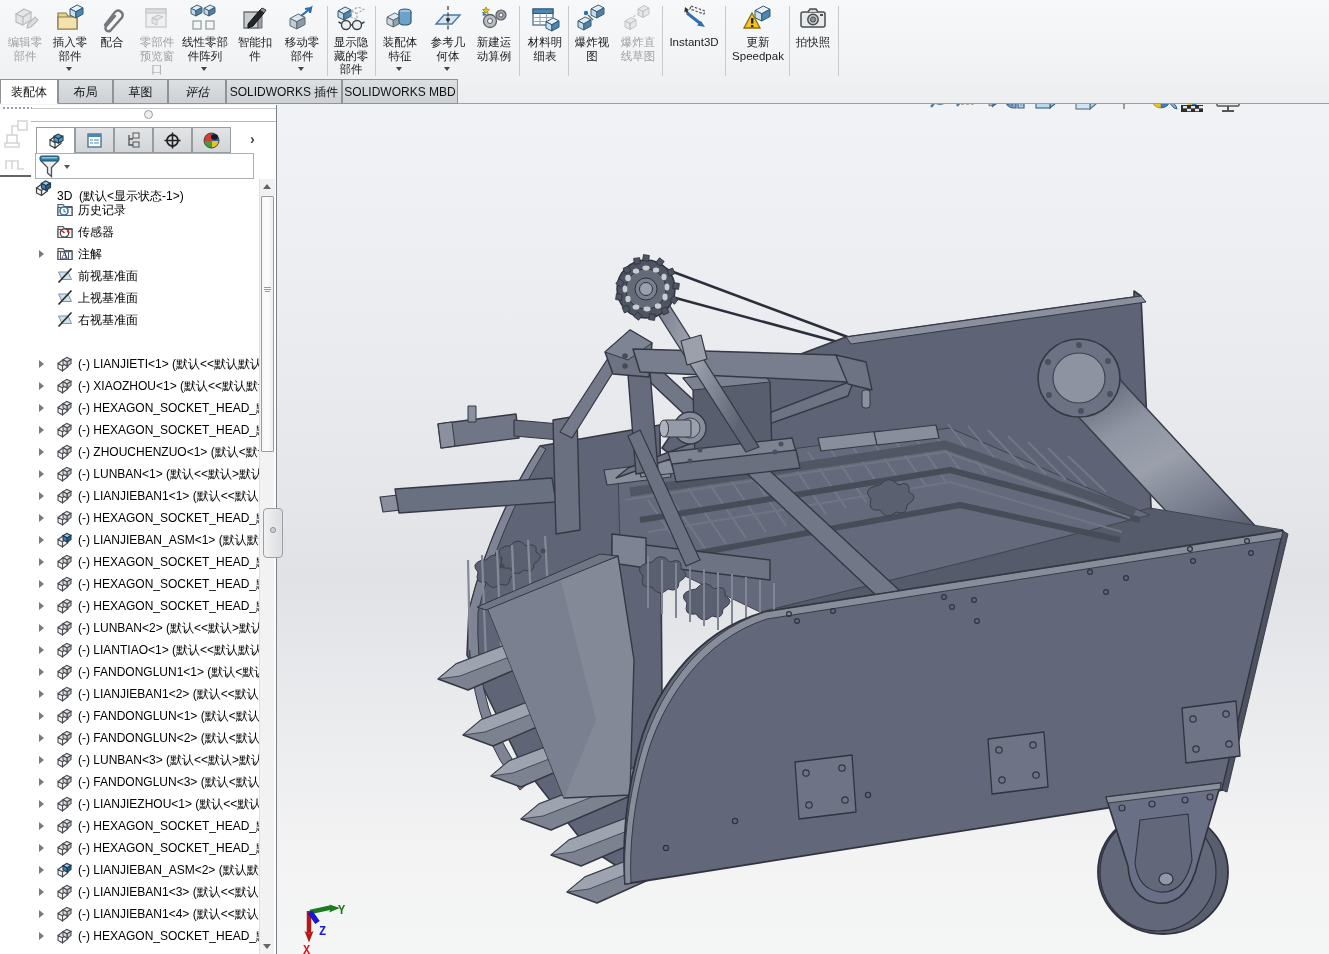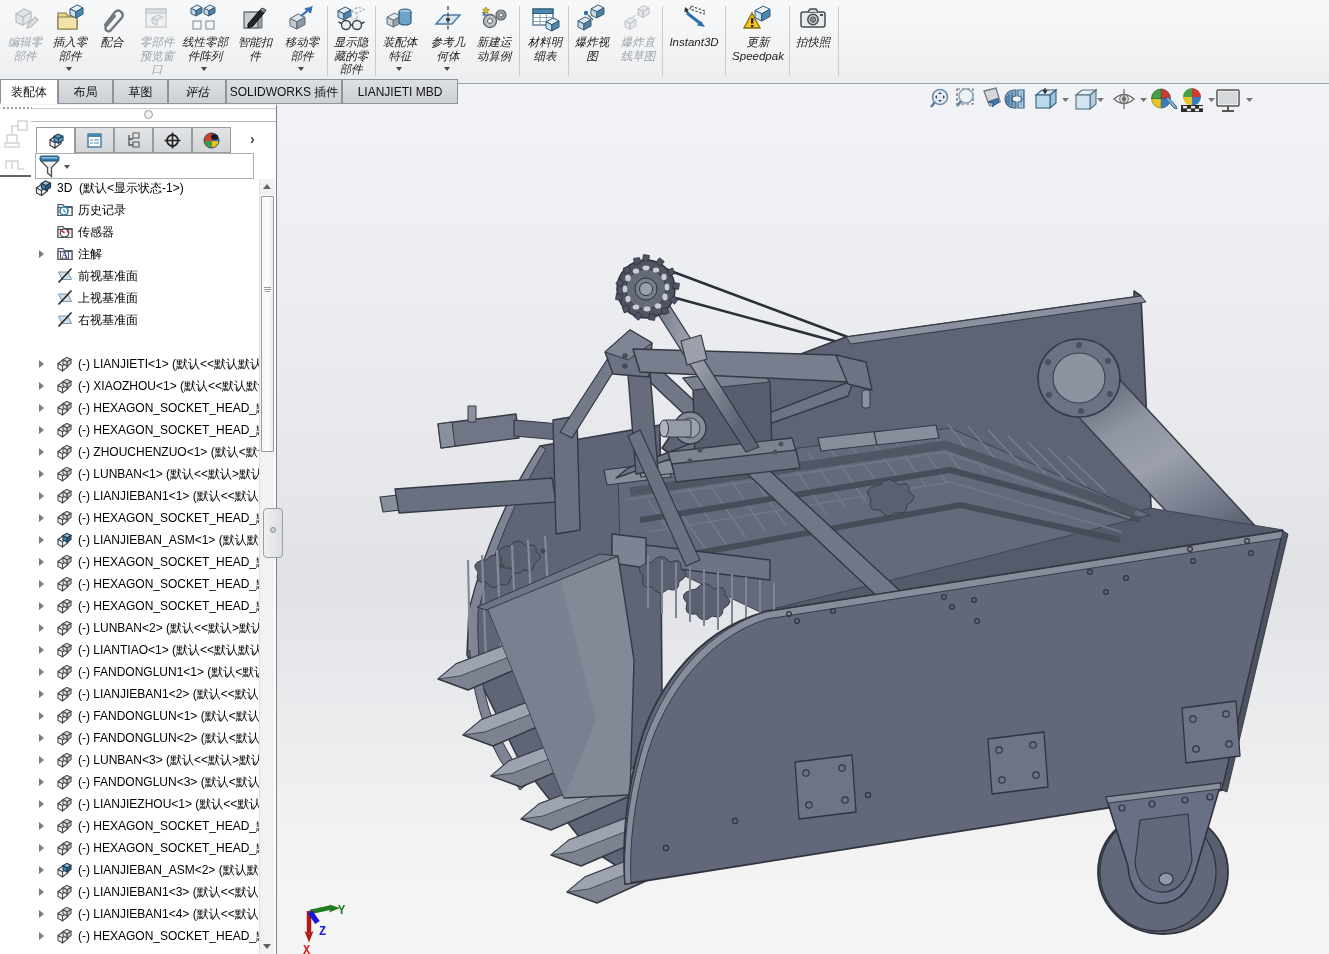--- a/index.html
+++ b/index.html
@@ -1,19 +1,19 @@
 <!DOCTYPE html>
 <html><head>
 <meta charset="utf-8">
 <style>
 *{margin:0;padding:0;box-sizing:border-box;}
 html,body{width:1329px;height:954px;overflow:hidden;font-family:"Liberation Sans",sans-serif;background:#fff;}
 #app{position:relative;width:1329px;height:954px;}
 
-#toolbar{position:absolute;left:0;top:0;width:1329px;height:84px;background:linear-gradient(180deg,#f7f8f9 0%,#f2f3f4 60%,#ebedee 100%);border-bottom:1px solid #99a0a7;font-style:italic;}
+#toolbar{position:absolute;left:0;top:0;width:1329px;height:104px;background:linear-gradient(180deg,#f7f8f9 0%,#f2f3f4 60%,#ebedee 100%);border-bottom:1px solid #99a0a7;}
 .tb{position:absolute;top:3px;text-align:center;font-size:11.5px;line-height:13.5px;color:#1c1c1c;}
 .tb .ic{display:block;margin:1px auto 2px auto;}
 .tb.dis{color:#9fa3a7;}
 .sep{position:absolute;top:6px;width:1px;height:70px;background:#c7cbcf;}
 .caret{display:inline-block;width:0;height:0;border-left:3.5px solid transparent;border-right:3.5px solid transparent;border-top:4px solid #444;}
 
 #tabrow{position:absolute;left:0;top:79px;height:25px;font-size:12px;color:#111;white-space:nowrap;}
 #tabrow .tab{position:absolute;top:0;height:25px;line-height:24px;text-align:center;background:linear-gradient(#dde0e2,#cdd0d4);border:1px solid #8e9399;border-bottom:1px solid #8e9399;}
 #tabrow .tab.act{background:#fff;border-bottom:1px solid #fff;z-index:3;}
 
@@ -587,21 +587,21 @@
 <div class="sep" style="left:725px;"></div>
 <div class="sep" style="left:789px;"></div>
 <div class="sep" style="left:838px;"></div>
 </div>
 <div id="tabrow">
 <div class="tab act" style="left:0px;width:58px;">装配体</div>
 <div class="tab" style="left:58px;width:55px;">布局</div>
 <div class="tab" style="left:113px;width:55px;">草图</div>
 <div class="tab" style="left:168px;width:58px;font-style:italic;">评估</div>
 <div class="tab" style="left:226px;width:116px;">SOLIDWORKS 插件</div>
-<div class="tab" style="left:342px;width:116px;">LIANJIETI MBD</div>
+<div class="tab" style="left:342px;width:116px;">SOLIDWORKS MBD</div>
 </div>
 <div id="panel">
 <div style="position:absolute;left:2px;top:1px;width:30px;height:6px;background:radial-gradient(circle 1.5px, #9aa0a5 1.2px, transparent 1.6px) 0 0/4px 4px repeat-x;"></div>
 <div style="position:absolute;left:32px;top:3px;width:244px;height:1px;background:#c6c9cc;"></div>
 <div style="position:absolute;left:31px;top:16px;width:245px;height:1px;background:#b9bcbf;"></div>
 <div style="position:absolute;left:144px;top:5px;width:9px;height:9px;border:1px solid #9aa0a5;border-radius:50%;background:#eceeef;"></div>
 <svg width="30" height="60" viewBox="0 0 30 60" style="position:absolute;left:4px;top:14px;">
 <g fill="none" stroke="#d4d6d8" stroke-width="1.6">
 <rect x="14" y="2" width="9" height="9"></rect>
           <path d="M14,7 L8,7 L8,16"></path>
@@ -700,21 +700,21 @@
 </defs>
 </svg>
 <div id="tree">
 <div class="trow" style="top:72px;">
           <svg width="20" height="17" viewBox="0 0 17 17" style="left:33px;">
             <path d="M2,9 l6,-4.5 5,2.5 -6,4.5 z M2,9 l5,2.5 0,5 -5,-2.5 z M7,11.5 l6,-4.5 0,5 -6,4.5 z" fill="#f2f3f4" stroke="#3a3e42" stroke-width="1.2"></path>
             <path d="M7,4.5 l4,-2.5 4.5,2 -4,2.8 z" fill="#9ec6de" stroke="#1e3c52" stroke-width="1.2"></path>
             <path d="M7,4.5 l4.5,2.3 0,4.5 -4.5,-2.3 z" fill="#4586b0" stroke="#1e3c52" stroke-width="1.2"></path>
             <path d="M11.5,6.8 l4.5,-2.6 0,4.3 -4.5,2.8 z" fill="#2c6285" stroke="#1e3c52" stroke-width="1.2"></path>
           </svg>
-          <span class="txt" style="left:57px;">3D&nbsp;&nbsp;(默认&lt;显示状态-1&gt;)</span>
+          <span class="txt" style="left:57px;margin-top:8px;">3D&nbsp;&nbsp;(默认&lt;显示状态-1&gt;)</span>
         </div>
 <div class="trow" style="top:94px;">
           <svg width="16" height="17" viewBox="0 0 16 17" style="left:57px;">
             <use href="#ghist"></use>
           </svg>
           <span class="txt" style="left:78px;">历史记录</span>
         </div>
 <div class="trow" style="top:116px;">
           <svg width="16" height="17" viewBox="0 0 16 17" style="left:57px;">
             <use href="#gsens"></use>

